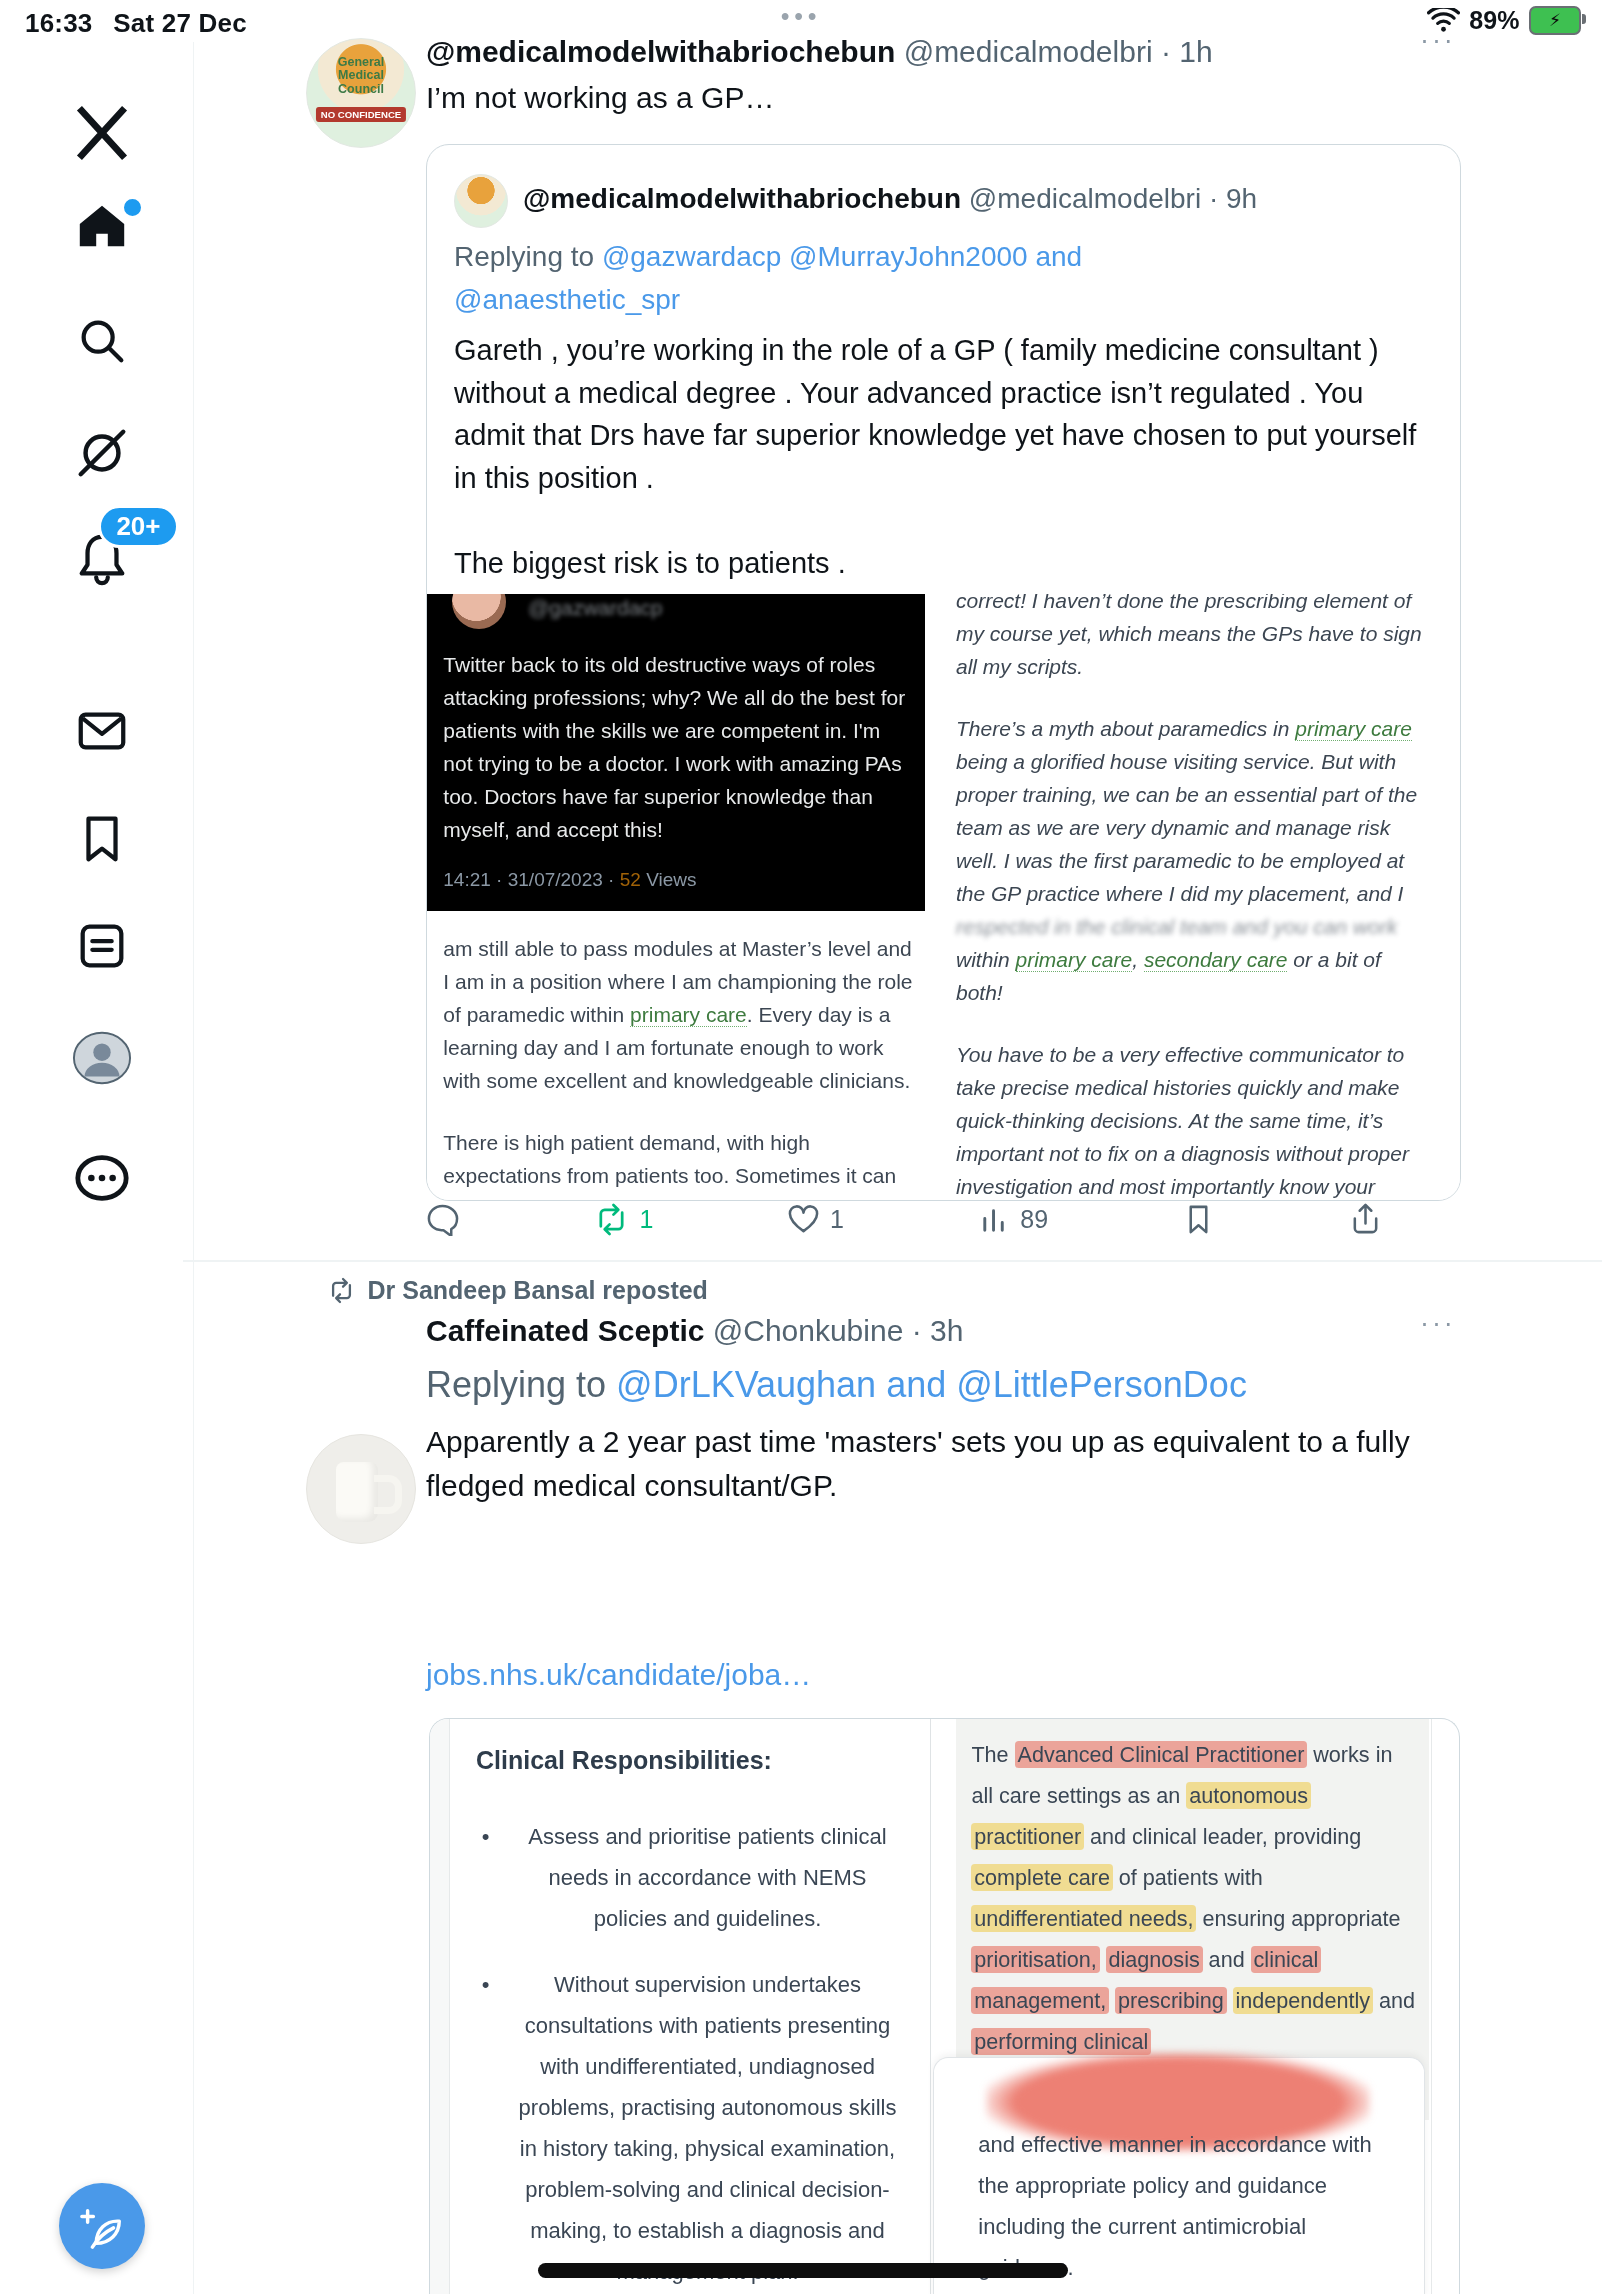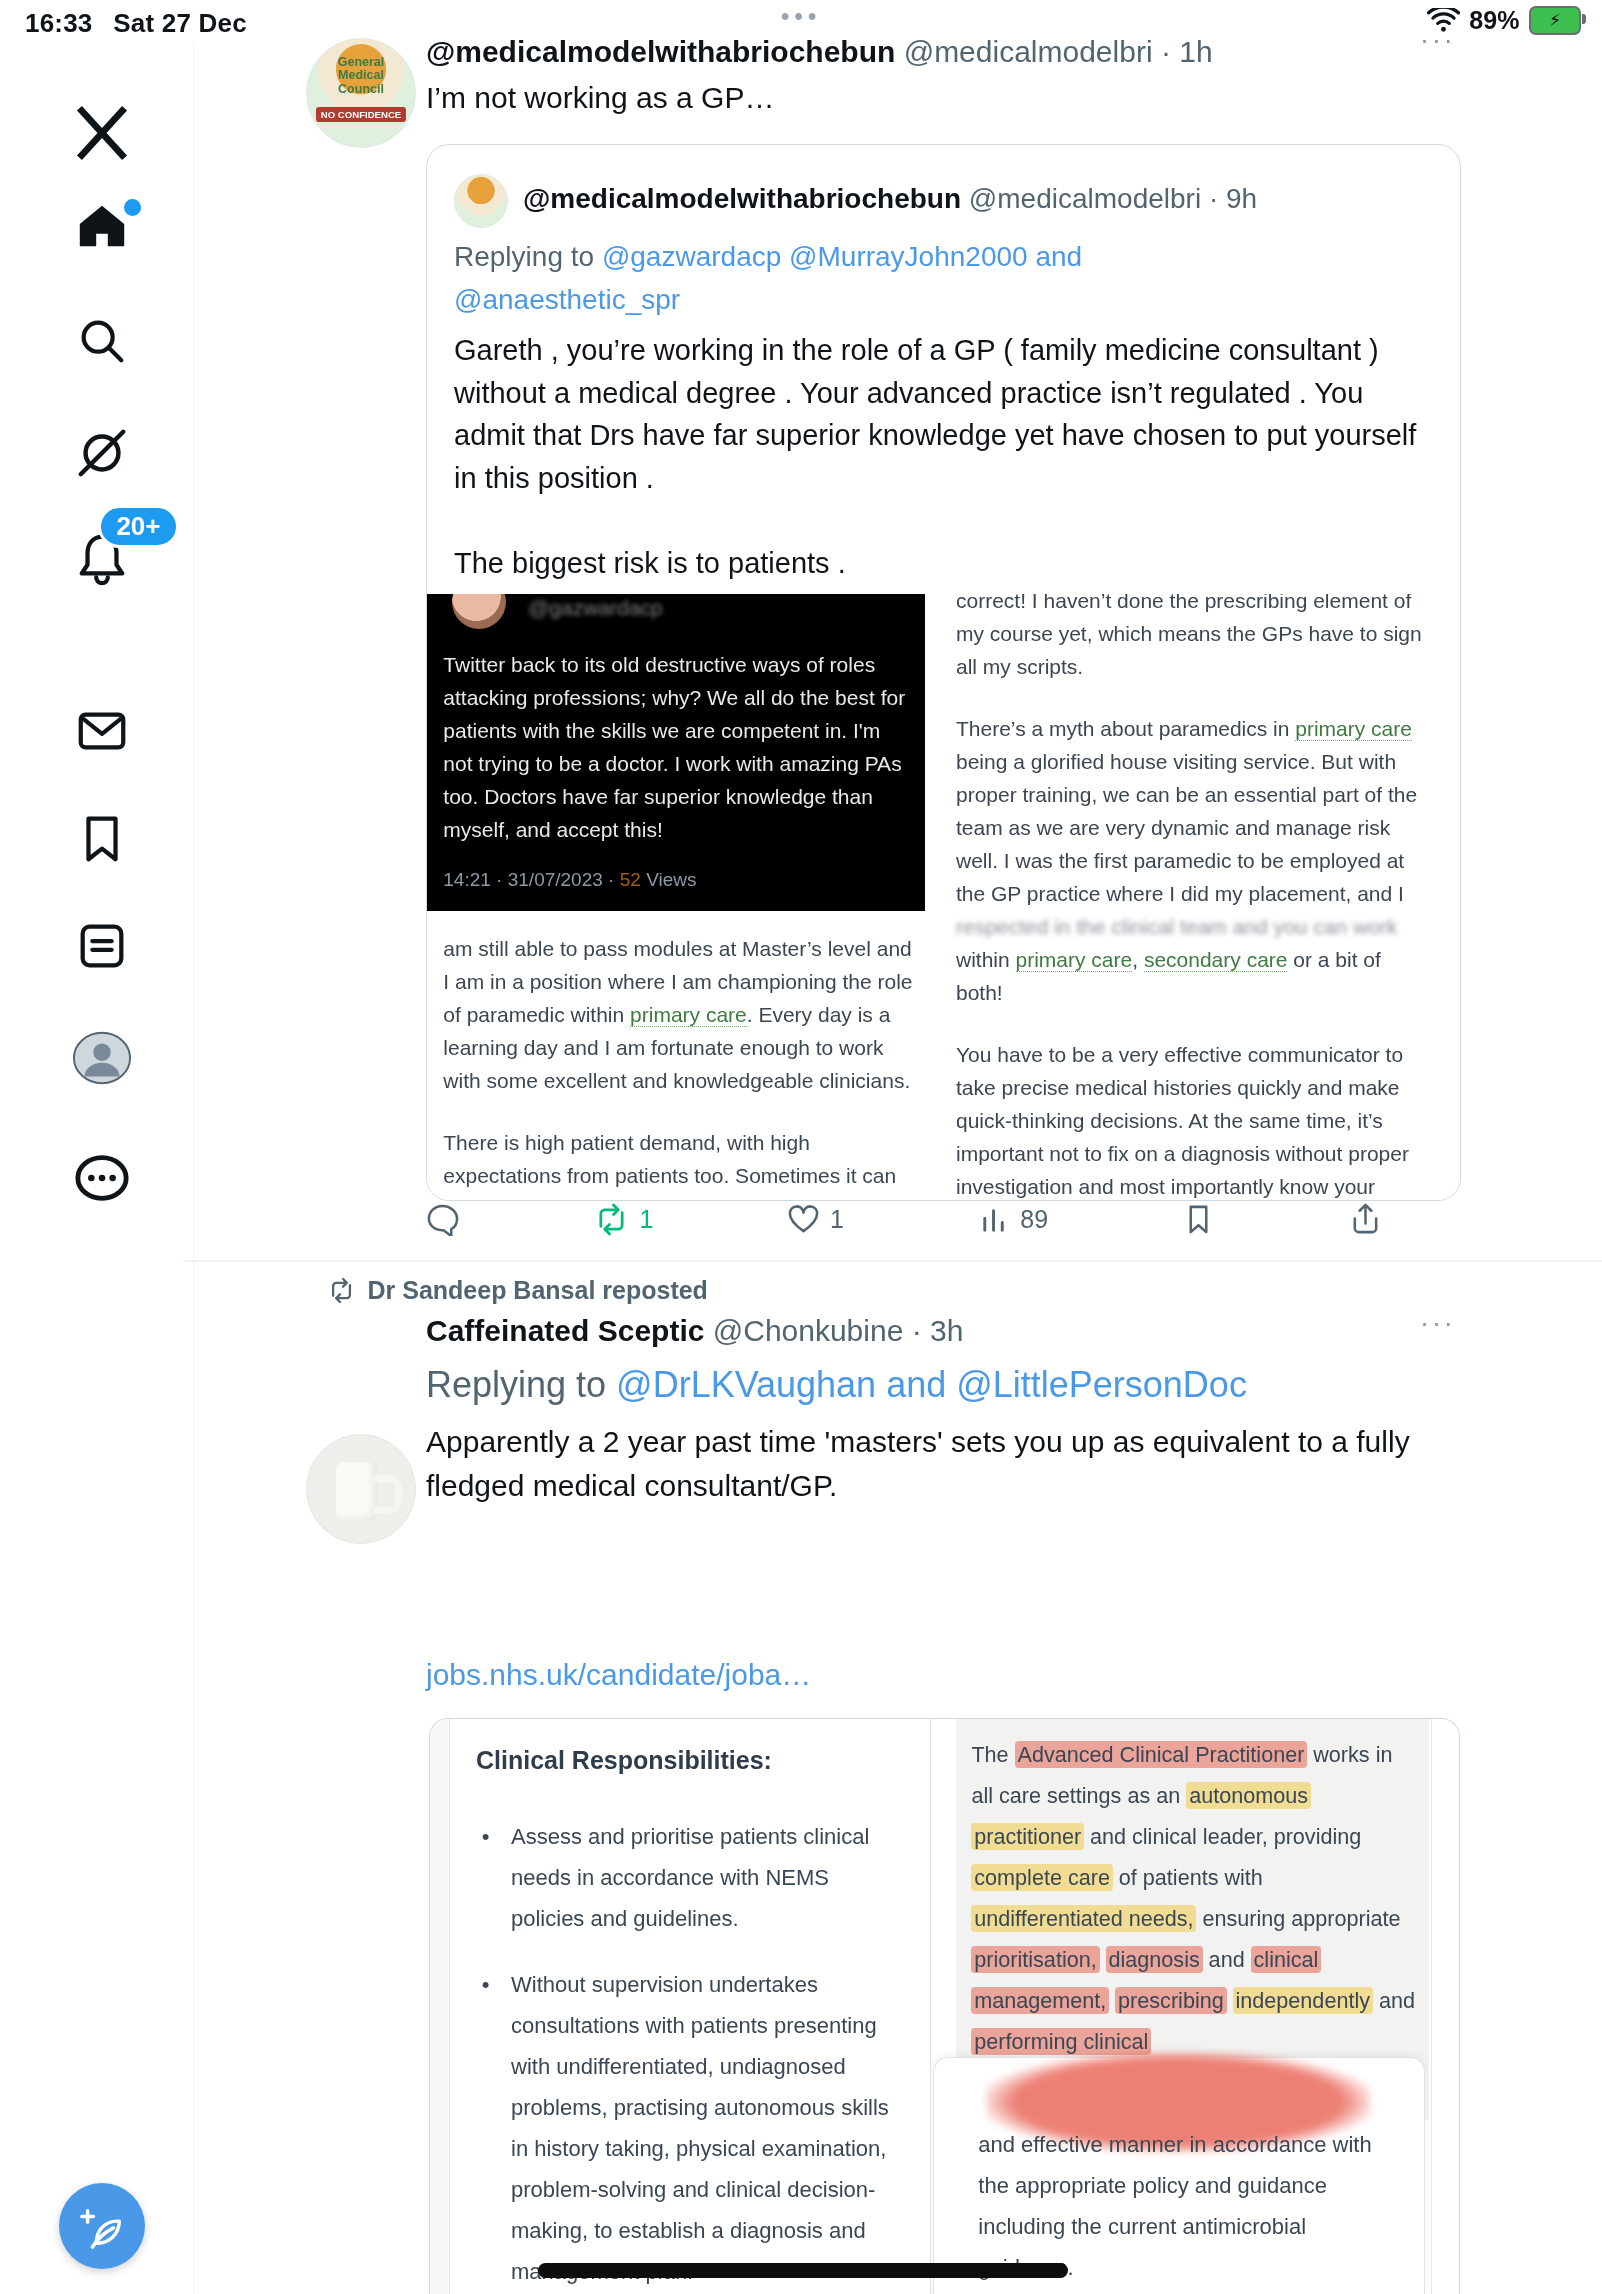--- a/index.html
+++ b/index.html
@@ -51,21 +51,21 @@
   .bc-avatar{position:absolute;left:25px;top:-19px;width:54px;height:54px;border-radius:50%;background:radial-gradient(circle at 45% 40%,#e9b9a4 0 55%,#9a6a52 56% 100%);}
   .bc-handle{position:absolute;left:101px;top:1.9px;font-size:21px;color:#9aa0a6;filter:blur(1.9px);opacity:.8;}
   .bc-text{margin:54px 0 0 0;font-size:21px;line-height:33px;}
   .bc-foot{margin-top:23px;font-size:19px;color:#8b98a5;}
   .bc-foot b{color:#a16207;font-weight:400;}
   .m-left-text{padding:21px 7.7px 0 16.3px;font-size:21px;line-height:33px;color:#3c4652;}
   .m-left-text p{margin:0 0 29px 0;}
   .m-right{flex:1;padding:0 29px 0 31px;font-size:21px;line-height:33px;color:#3c4652;}
   .m-right .cut{overflow:hidden;}
   .m-right .cut>div{margin-top:-9.6px;}
-  .m-right p{margin:0 0 29px 0;}
+  .m-right p{margin:0 0 29px 0;font-style:italic;}
   .seg-green{color:#3e7b3f;border-bottom:1.9px dotted #6fae6f;}
   .seg-blur{filter:blur(2.4px);opacity:.6;display:inline-block;}
   .seg-fade{opacity:.4;}
 
   
   .actions{position:absolute;left:426px;top:1203px;width:956px;display:flex;justify-content:space-between;align-items:center;color:#536471;}
   .action{display:flex;align-items:center;gap:9.6px;font-size:25px;}
   .action.green{color:#00ba7c;}
 
   .divider{position:absolute;left:183px;right:0;top:1260px;height:1.9px;background:#eff3f4;}
@@ -75,21 +75,21 @@
   .t2-replying{position:absolute;left:426px;top:1364px;font-size:36px;color:#536471;}
   .t2-body{position:absolute;left:426px;top:1420px;width:1057px;font-size:30px;line-height:1.47;}
   .t2-body p{margin:0 0 44px 0;}
   .t2-link{position:absolute;left:426px;top:1658px;font-size:30px;color:#4a99e9;}
 
   
   .job-card{position:absolute;left:429px;top:1718px;width:1029px;height:576px;border:1.9px solid #cfd9de;border-bottom:none;border-radius:19px 19px 0 0;background:#fff;overflow:hidden;}
   .job-gutter{position:absolute;left:0;top:0;bottom:0;width:19px;background:#f7f8f8;border-right:1px solid #e6e9ea;}
   .job-left{position:absolute;left:46px;top:21px;width:428px;color:#3a4654;font-size:22px;line-height:41px;}
   .job-left h3{margin:0 0 35px 0;font-size:25px;color:#2e3c4b;}
-  .job-left .bullet{position:relative;padding-left:35px;margin:0 0 25px 0;}
+  .job-left .bullet{position:relative;padding-left:35px;margin:0 0 25px 0;text-align:center;}
   .job-left .bullet:before{content:"•";position:absolute;left:5.8px;}
   .job-vline{position:absolute;left:500px;top:0;bottom:0;width:1px;background:#dfe3e5;}
   .job-vline2{position:absolute;left:1001px;top:0;bottom:0;width:1px;background:#e6e9ea;}
   .jr1{position:absolute;left:526px;top:0;width:473px;background:#f2f3f1;padding:15.4px 13.4px 58px 15.4px;box-sizing:border-box;font-size:21.6px;line-height:41px;color:#3a4654;}
   .hl-red{background:#eba49a;padding:1px 2.9px;border-radius:3.8px;box-decoration-break:clone;-webkit-box-decoration-break:clone;}
   .hl-yellow{background:#f0dc92;padding:1px 2.9px;border-radius:3.8px;box-decoration-break:clone;-webkit-box-decoration-break:clone;}
   .jr2{position:absolute;left:503px;top:338px;width:492px;bottom:-3.8px;background:#fff;border:1px solid #e0e4e7;border-bottom:none;border-radius:15.4px 15.4px 0 0;box-shadow:0 -2.9px 7.7px rgba(0,0,0,.05);padding:7.7px 17.3px 0 17.3px;box-sizing:border-box;font-size:22px;line-height:41px;color:#3a4654;}
   .jr2-blob{position:absolute;left:52px;top:-5.8px;width:384px;height:100px;background:radial-gradient(ellipse at 50% 50%,#ed8074 0 60%,rgba(237,128,116,0) 75%);filter:blur(3.8px);}
   .jr2-text{position:relative;margin:58px 0 0 27px;}
   .redaction{position:absolute;left:108px;top:544px;width:530px;height:15.4px;background:#0e0e0e;border-radius:8.6px;z-index:6;}

